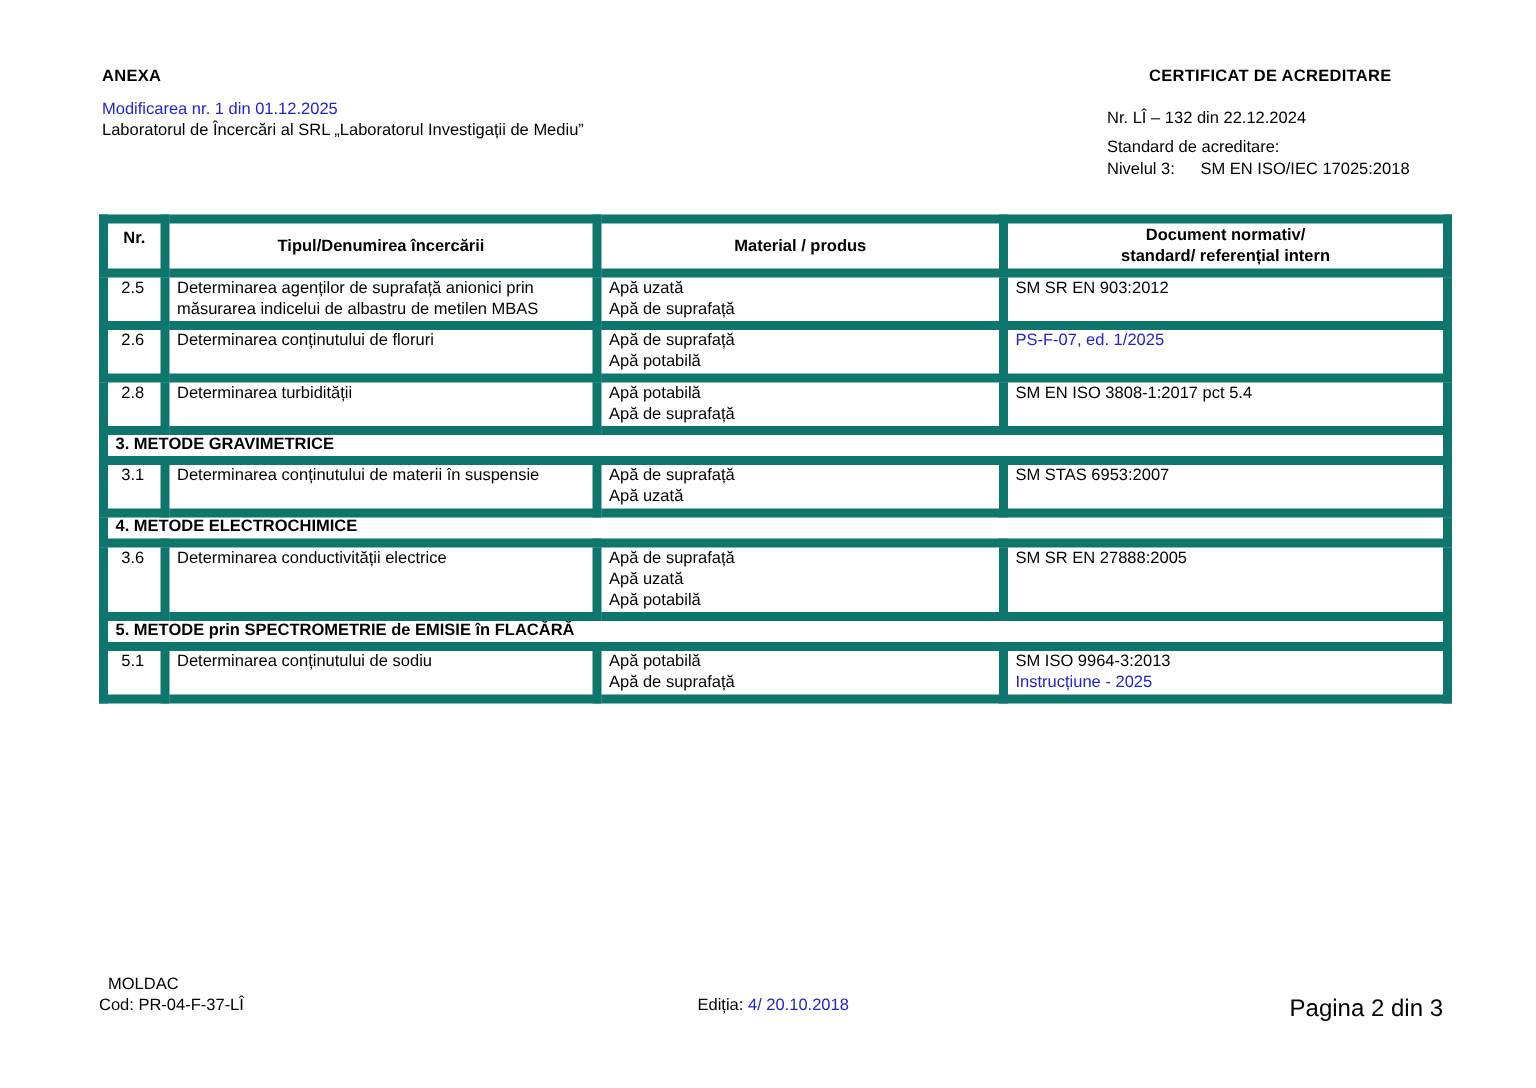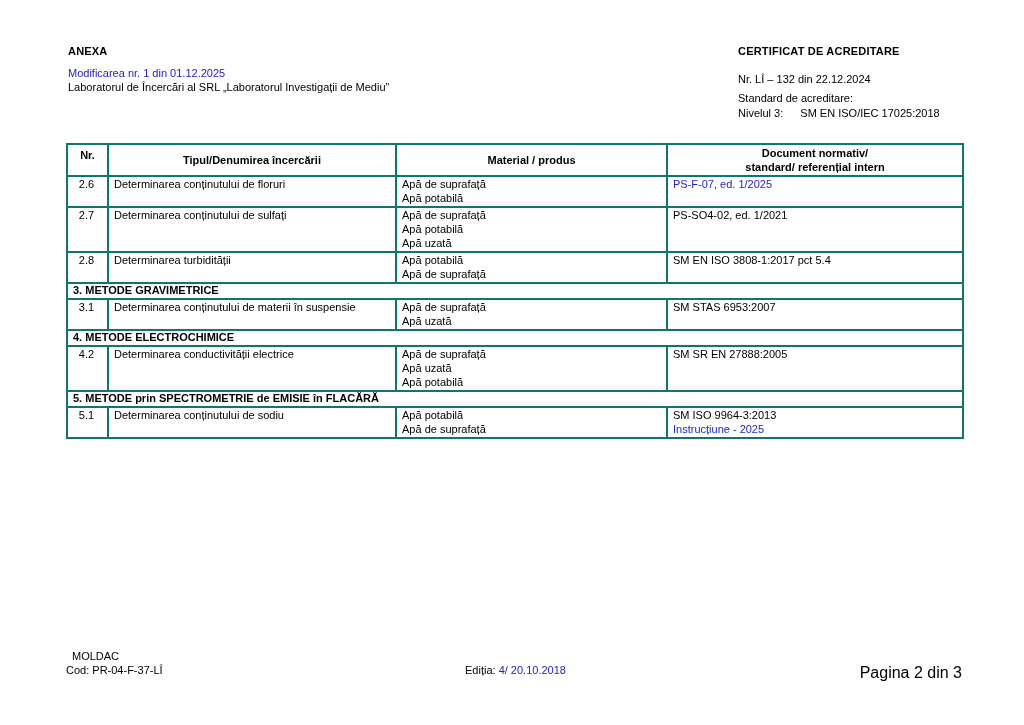--- a/index.html
+++ b/index.html
@@ -14,42 +14,42 @@
   }
   .abs { position: absolute; }
 
   
   .hdr-left { left: 68px; top: 45px; width: 420px; font-size: 11px; }
   .anexa { font-weight: bold; letter-spacing: .2px; }
   .modification { color: var(--blue); margin-top: 10px; }
   .laboratory { color: #000; margin-top: 2px; }
 
   .hdr-right { left: 738px; top: 45px; width: 240px; font-size: 11px; }
-  .cert-title { font-weight: bold; letter-spacing: .2px; }
+  .cert-title { font-weight: bold; letter-spacing: .2px; margin-left: 28px; }
   .cert-number { margin-top: 16px; }
   .standard-label { margin-top: 7px; }
   .level-line { margin-top: 3px; }
   .level-value { margin-left: 14px; }
 
   
   table.acc {
     position: absolute;
     left: 66px; top: 143px;
     width: 896px;
     border-collapse: collapse;
     table-layout: fixed;
     font-size: 11px;
   }
   .acc col.c-nr   { width: 41px; }
   .acc col.c-test { width: 288px; }
   .acc col.c-mat  { width: 271px; }
   .acc col.c-doc  { width: 296px; }
 
   .acc th, .acc td {
-    border: 2px solid #0f766e;
+    border: 6px solid #0f766e;
     padding: 0 4px 1px 5px;
     line-height: 14px;
     vertical-align: top;
     overflow: hidden;
   }
   .acc th {
     font-weight: bold;
     text-align: center;
     vertical-align: middle;
     white-space: pre-line;
@@ -108,43 +108,42 @@
       <tr id="header-row">
           <th class="th-nr">Nr.</th>
           <th>Tipul/Denumirea încercării</th>
           <th>Material / produs</th>
           <th>Document normativ/
 standard/ referențial intern</th>
         </tr>
     </thead>
     <tbody id="table-body">
         <tr class="data-row">
+          <td class="nr">2.5</td>
+          <td>Determinarea agenților de suprafață anionici prin măsurarea indicelui de albastru de metilen MBAS</td>
+          <td>
+            <div>Apă uzată</div>
+            <div>Apă de suprafață</div>
+          </td>
+          <td>
+            <div>SM SR EN 903:2012</div>
+          </td>
+        </tr>
+        <tr class="data-row">
           <td class="nr">2.6</td>
           <td>Determinarea conținutului de floruri</td>
           <td>
             <div>Apă de suprafață</div>
             <div>Apă potabilă</div>
           </td>
           <td>
             <div class="blue">PS-F-07, ed. 1/2025</div>
           </td>
         </tr>
         <tr class="data-row">
-          <td class="nr">2.7</td>
-          <td>Determinarea conținutului de sulfați</td>
-          <td>
-            <div>Apă de suprafață</div>
-            <div>Apă potabilă</div>
-            <div>Apă uzată</div>
-          </td>
-          <td>
-            <div>PS-SO4-02, ed. 1/2021</div>
-          </td>
-        </tr>
-        <tr class="data-row">
           <td class="nr">2.8</td>
           <td>Determinarea turbidității</td>
           <td>
             <div>Apă potabilă</div>
             <div>Apă de suprafață</div>
           </td>
           <td>
             <div>SM EN ISO 3808-1:2017 pct 5.4</div>
           </td>
         </tr>
@@ -159,21 +158,21 @@
             <div>Apă uzată</div>
           </td>
           <td>
             <div>SM STAS 6953:2007</div>
           </td>
         </tr>
         <tr>
           <td colspan="4" class="section">4. METODE ELECTROCHIMICE</td>
         </tr>
         <tr class="data-row">
-          <td class="nr">4.2</td>
+          <td class="nr">3.6</td>
           <td>Determinarea conductivității electrice</td>
           <td>
             <div>Apă de suprafață</div>
             <div>Apă uzată</div>
             <div>Apă potabilă</div>
           </td>
           <td>
             <div>SM SR EN 27888:2005</div>
           </td>
         </tr>

